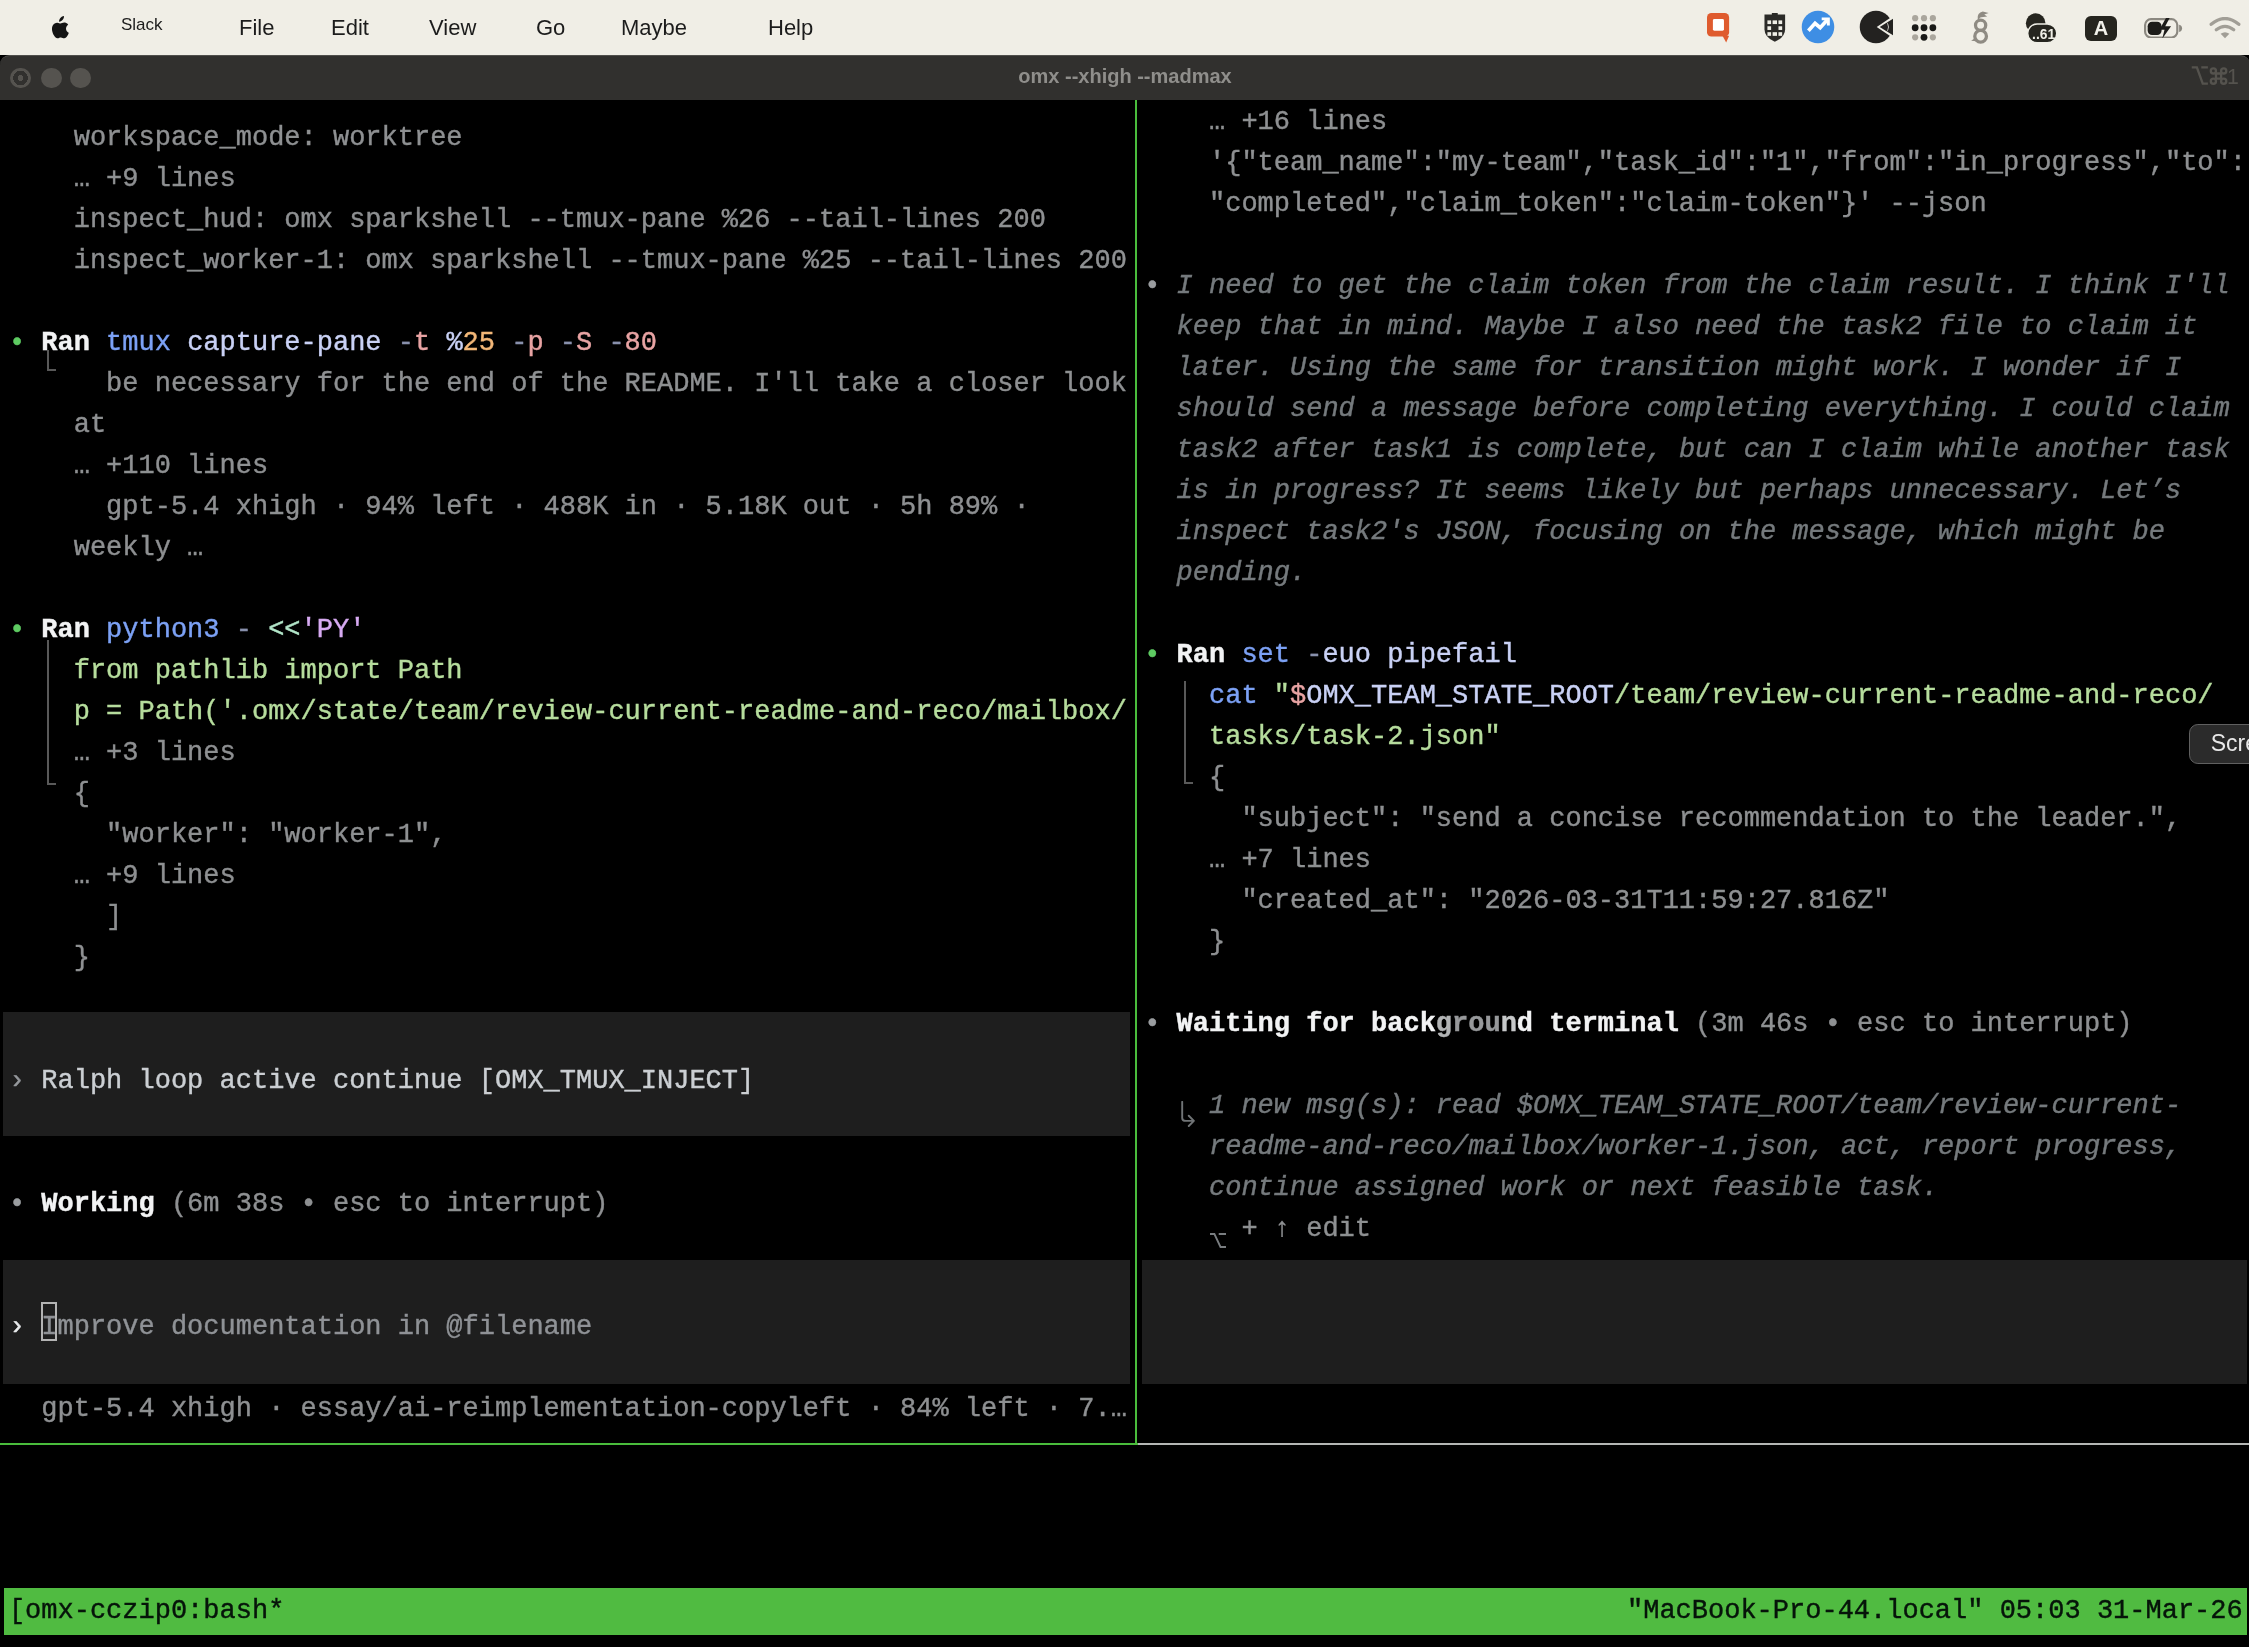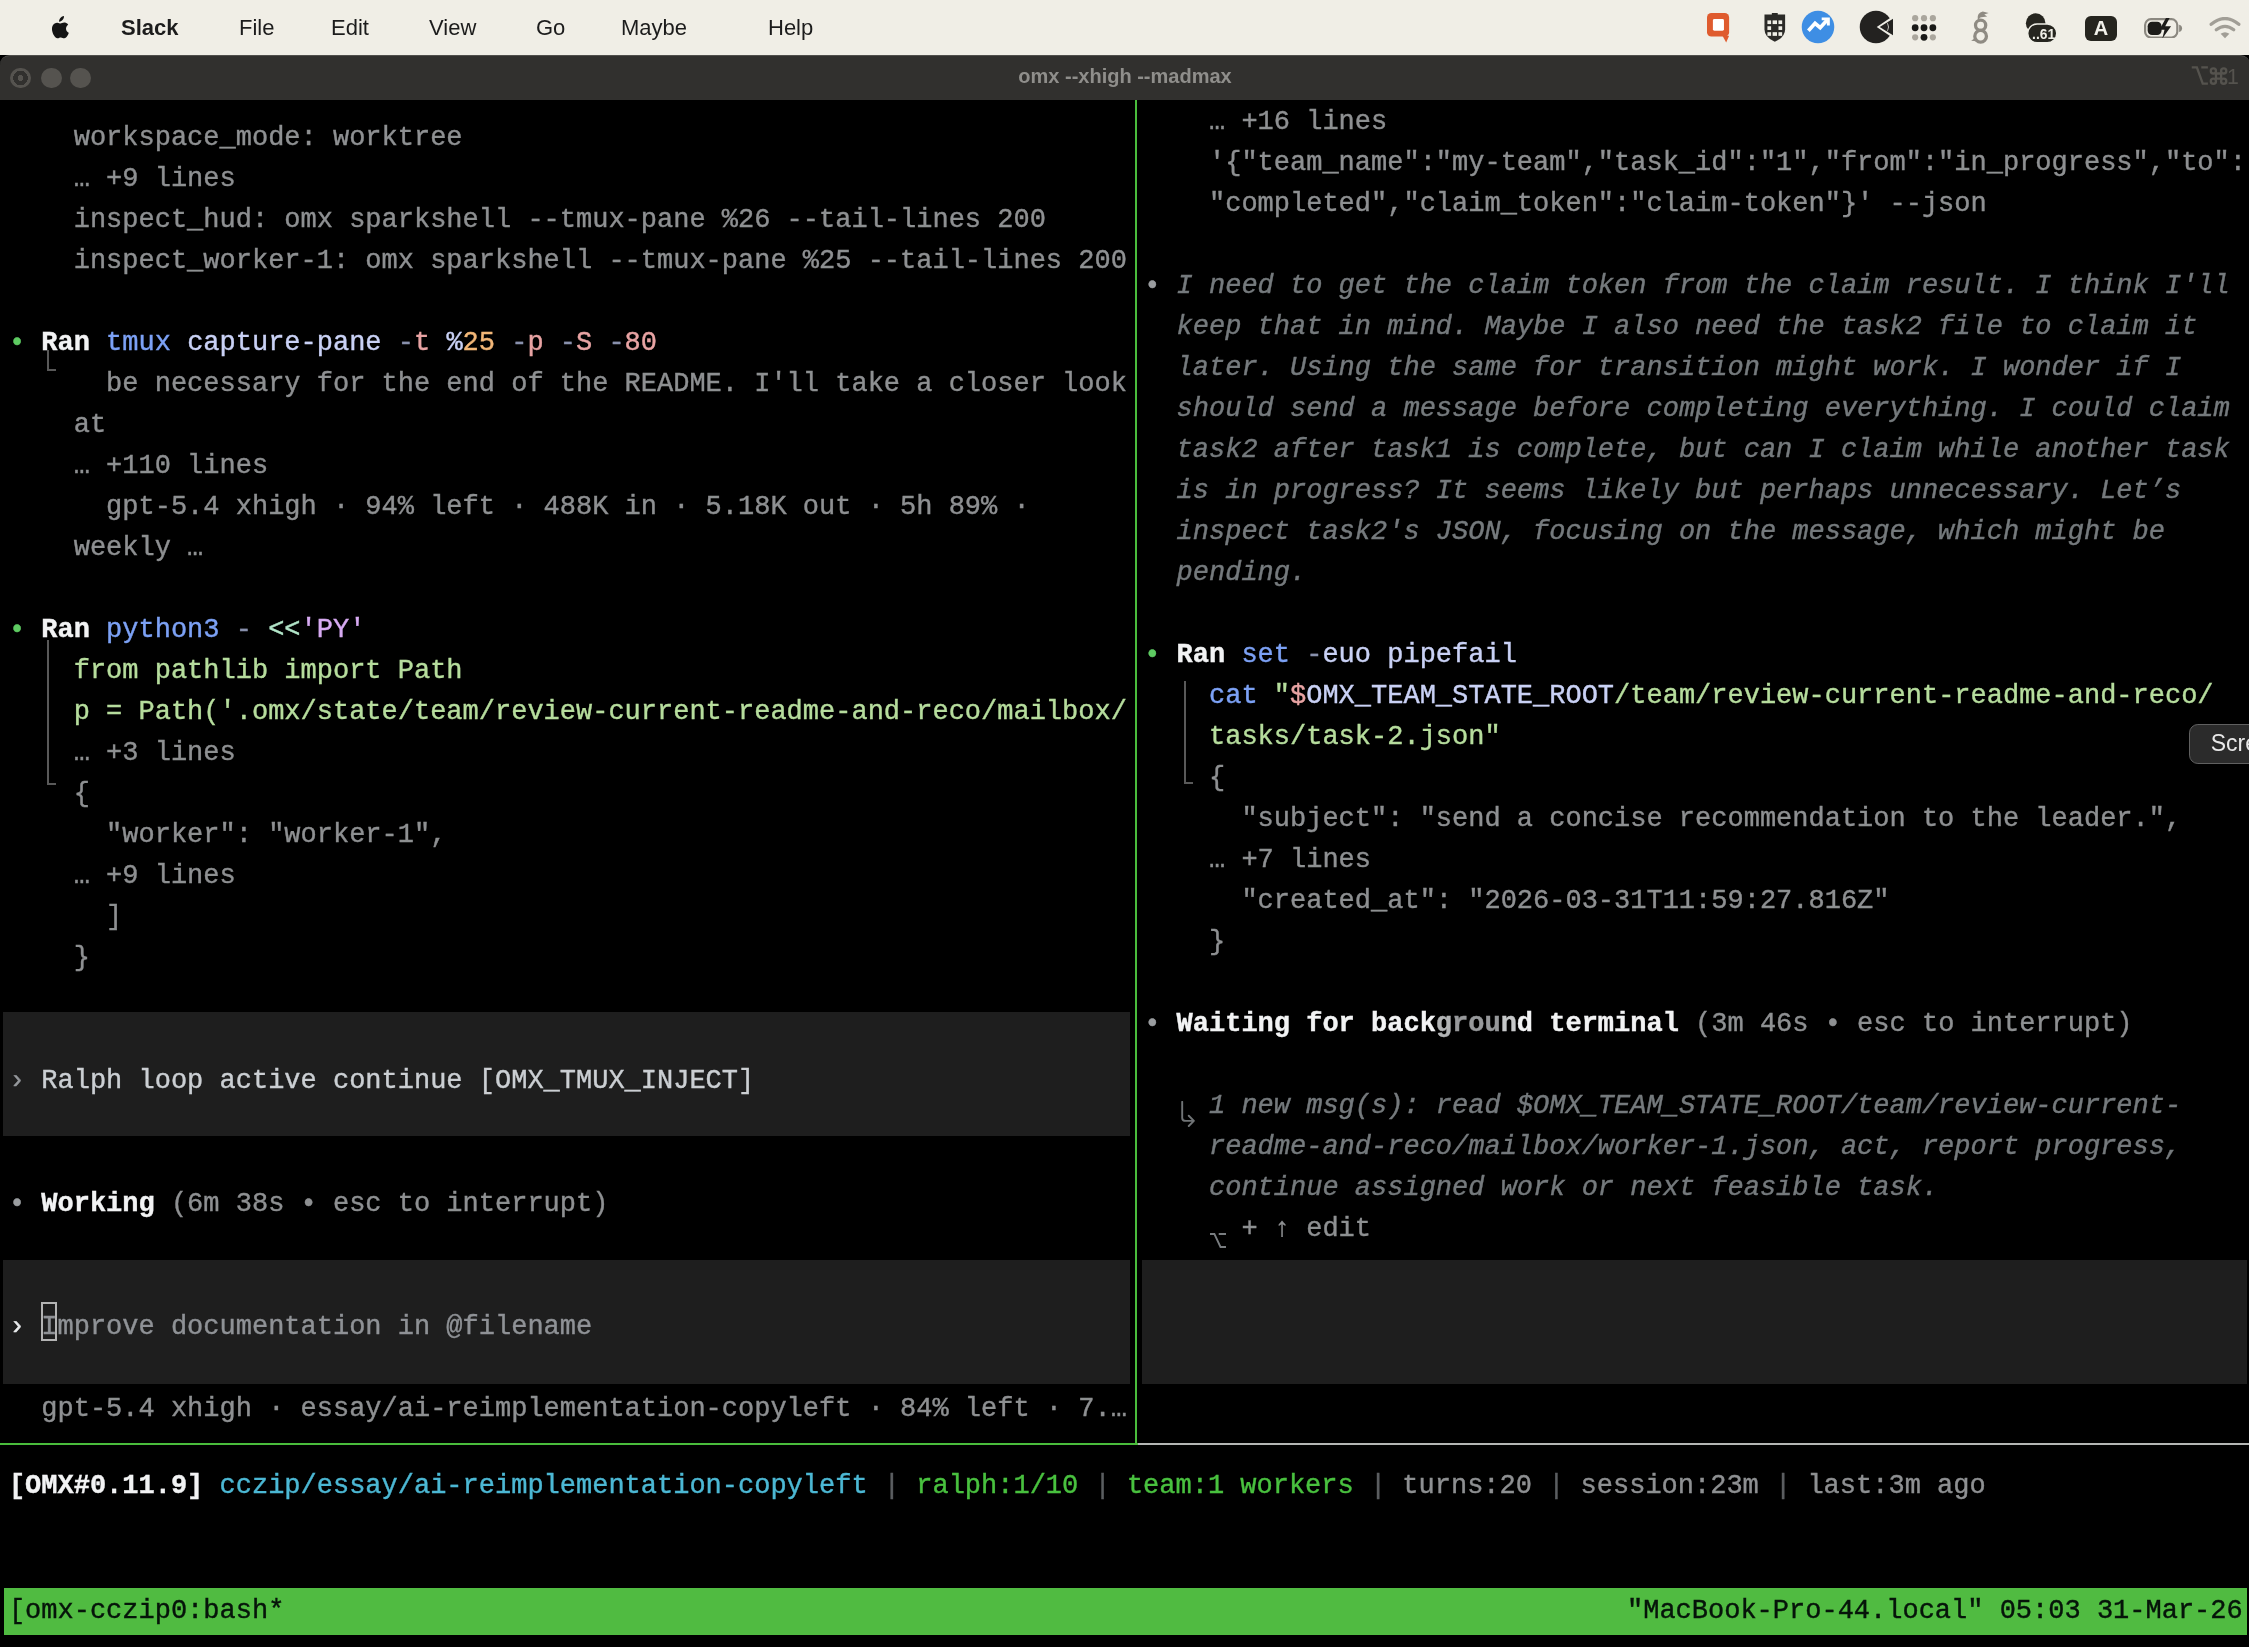--- a/index.html
+++ b/index.html
@@ -37,21 +37,21 @@
 .bx2{color:#8f9296}
 .bx3{color:#9a9da1}
 .bu2{color:#9a9da0}
 .up{font-family:"Liberation Mono",monospace}
 </style></head>
 <body>
 <div id="menubar">
   <svg class="mi" style="left:49px;top:15.5px" width="20" height="23.6" viewBox="0 0 27 32">
       <path d="M18.5 5.2c1.2-1.5 2-3.5 1.8-5.2-1.7.1-3.7 1.1-4.9 2.6-1.1 1.3-2 3.3-1.7 5.1 1.8.2 3.6-.9 4.8-2.5zM23 17c0-3.5 2.9-5.2 3-5.3-1.6-2.4-4.2-2.7-5.1-2.8-2.2-.2-4.2 1.3-5.3 1.3-1.1 0-2.8-1.3-4.6-1.2-2.4 0-4.6 1.4-5.8 3.5-2.5 4.3-.7 10.7 1.8 14.2 1.2 1.7 2.6 3.6 4.4 3.5 1.8-.1 2.5-1.1 4.6-1.1s2.8 1.1 4.6 1.1c1.9 0 3.1-1.7 4.3-3.4 1.3-2 1.9-3.9 1.9-4-.1-.1-3.8-1.5-3.8-5.8z" fill="#141414"></path>
     </svg>
-  <div class="mi" style="left:121px;font-weight:bold;font-size:22px">Slack</div>
+  <div class="mi" style="left:121px;font-weight:normal;font-size:17px">Slack</div>
   <div class="mi" style="left:239px">File</div>
   <div class="mi" style="left:331px">Edit</div>
   <div class="mi" style="left:429px">View</div>
   <div class="mi" style="left:536px">Go</div>
   <div class="mi" style="left:621px">Maybe</div>
   <div class="mi" style="left:768px">Help</div>
 
   <svg style="position:absolute;left:1707px;top:13.3px" width="23.6" height="31" viewBox="0 0 32 42">
       <rect x="0" y="0" width="30" height="32" rx="6" fill="#df5b2e"></rect>
       <rect x="8" y="8" width="15" height="16" rx="2" fill="#fff"></rect>
@@ -223,19 +223,18 @@
       <path d="M3 1 V23 Q3 27 8 27 H17 M12 20 L19 27 L12 34" fill="none" stroke="#707476" stroke-width="2.6" stroke-linejoin="round" stroke-linecap="round"></path>
     </svg>
   <svg style="position:absolute;left:1210px;top:1132px" width="16" height="17" viewBox="0 0 22 23">
       <path d="M0 2.5 H6 L14.5 20.5 H22 M12 2.5 H22" fill="none" stroke="#797d80" stroke-width="2.7"></path>
     </svg>
   <div style="position:absolute;left:41px;top:1202px;width:16px;height:39px;border:2.2px solid #b4b4b4"></div>
 
   <div id="divider" style="position:absolute;left:1135px;top:0;width:2.2px;height:1343px;background:#4abc3c"></div>
   <div style="position:absolute;left:0;top:1343px;width:1138px;height:2.2px;background:#4abc3c"></div>
   <div style="position:absolute;left:1138px;top:1343px;width:1112px;height:2.2px;background:#b4b6b4"></div>
-  <pre id="hud" style="left:8.9px;top:1366px"><span class="bw">[OMX#0.11.9]</span> <span class="cy">cczip/essay/ai-reimplementation-copyleft</span> <span class="sep">|</span> <span class="hg">ralph:1/10</span> <span class="sep">|</span> <span class="hg">team:1 workers</span> <span class="sep">|</span> turns:20 <span class="sep">|</span> session:23m <span class="sep">|</span> last:3m ago</pre>
   <div id="tbar" style="position:absolute;left:3.7px;top:1488px;width:2243px;height:47px;background:#50bb41"></div>
   <pre style="left:8.9px;top:1491px;color:#06140a">[omx-cczip0:bash*</pre>
   <pre style="left:1627px;top:1491px;color:#06140a">"MacBook-Pro-44.local" 05:03 31-Mar-26</pre>
 </div>
 <div id="screbtn" style="position:absolute;left:2189px;top:724px;width:89px;height:40px;background:#2b2b2b;border:1.5px solid #606060;border-radius:8.9px;color:#e8e8e8;font-family:'Liberation Sans',sans-serif;font-size:23px;line-height:37px;padding-left:20.7px">Scre</div>
 
 
 </body></html>

